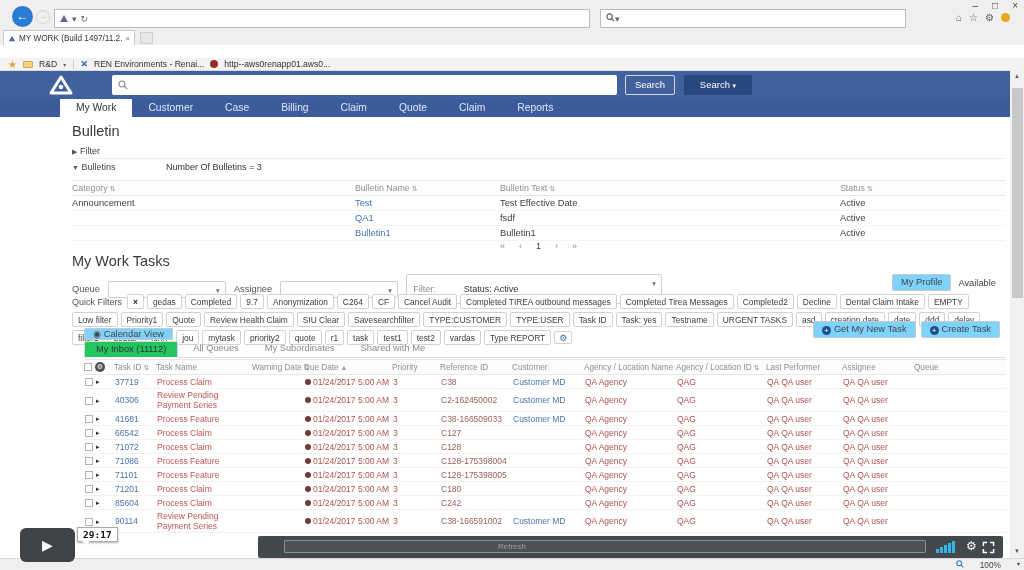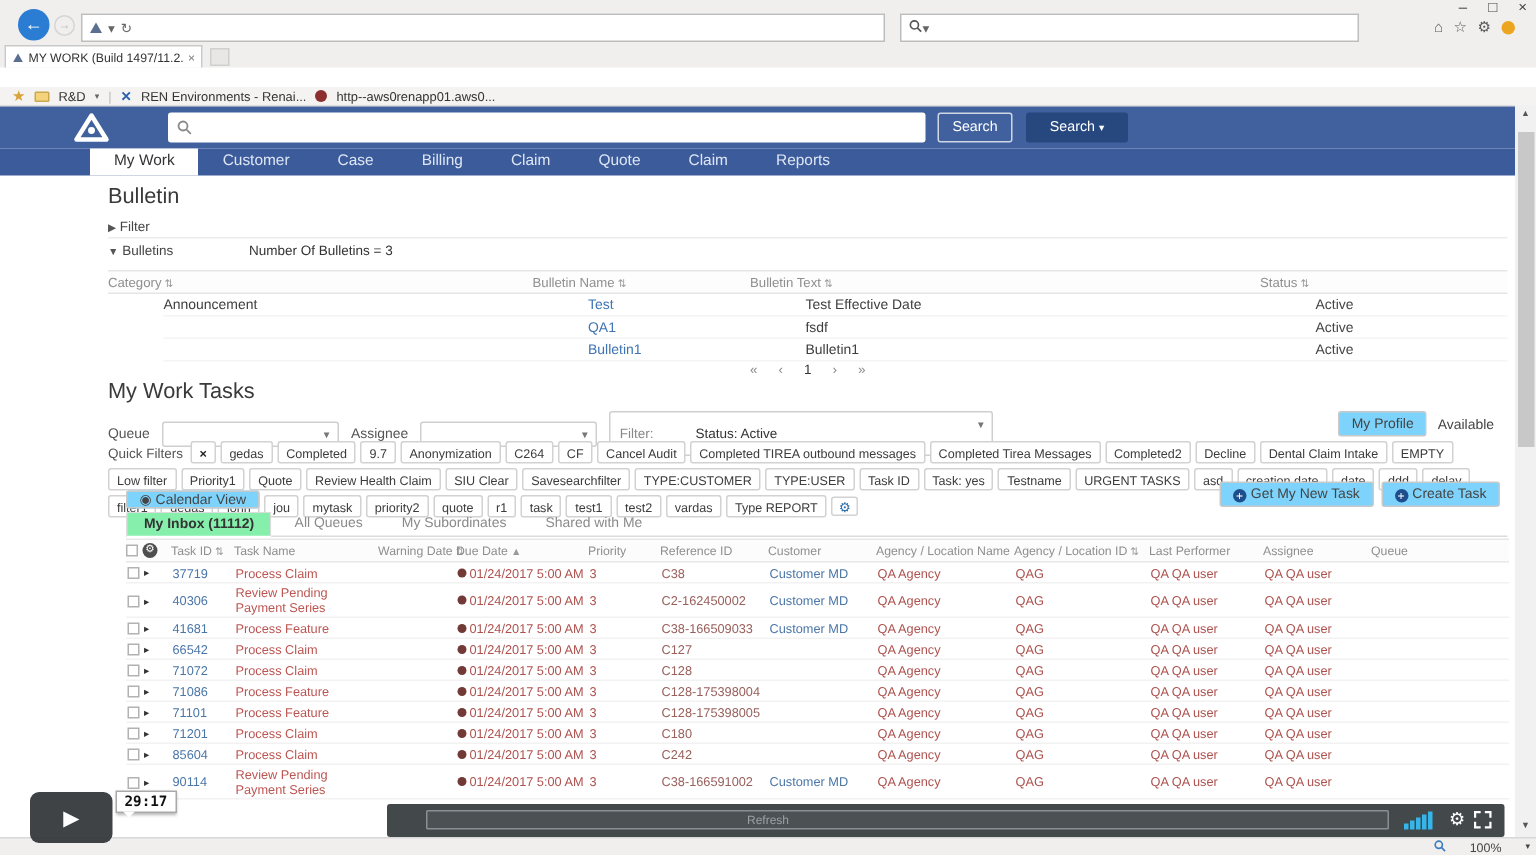--- a/index.html
+++ b/index.html
@@ -56,21 +56,21 @@
 .small-arrow { font-size:7px; color:#555; }
 .filter-row { position:absolute; top:146px; left:72px; font-size:9px; color:#444; }
 .sep1 { position:absolute; top:158px; left:72px; width:933px; border-top:1px solid #ececec; }
 .bulls-row { position:absolute; top:162px; left:72px; font-size:9px; color:#444; }
 .bulls-row .cnt { margin-left:48px; color:#333; }
 
 .btable { position:absolute; top:180px; left:72px; width:933px; font-size:9.3px; }
 .bt-head { display:grid; grid-template-columns:283px 145px 340px 1fr; border-top:1px solid #e6e6e6; border-bottom:1px solid #e6e6e6; background:#fdfdfd; }
 .bt-th { color:#8f8f8f; font-size:8.8px; padding:2px 0; }
 .sortg { color:#9a9a9a; font-size:7px; margin-left:2px; }
-.bt-row { display:grid; grid-template-columns:283px 145px 340px 1fr; border-bottom:1px solid #f4f4f4;margin-left:37px; }
+.bt-row { display:grid; grid-template-columns:283px 145px 340px 1fr; border-bottom:1px solid #f4f4f4; }
 .bt-cell { padding:2px 0; color:#3d3d3d; }
 .blink { color:#3f74b3; }
 .bt-status { color:#444; }
 
 .pagn { position:absolute; top:241px; left:72px; width:933px; text-align:center; font-size:9px; color:#8a8a8a; }
 .pagn span { margin:0 7px; }
 .pagn .pg { color:#333; }
 
 .controls { position:absolute; top:274px; left:72px; display:flex; align-items:center; gap:8px; font-size:9.3px; color:#555; }
 .selbox { width:118px; height:17px; border:1px solid #cfcfcf; border-radius:2px; background:#fff; position:relative; }
@@ -87,21 +87,21 @@
 .chip { border:1px solid #d2d2d2; border-radius:2px; background:#fff; font-size:8.4px; color:#3c3c3c; padding:1.5px 5px; white-space:nowrap; }
 .chip.clear { font-weight:bold; color:#222; }
 .chip.gearchip { color:#2e6fb0; font-size:9px; padding:0.5px 4px; }
 
 .calbtn { position:absolute; top:323px; left:84px; }
 .task-btns { position:absolute; top:321px; right:24px; display:flex; gap:5px; }
 .bplus { display:inline-block; width:9px; height:9px; border-radius:50%; background:#1f4e8c; color:#fff; font-size:8px; line-height:9px; text-align:center; margin-right:3px; vertical-align:-1px; }
 
 .itabs { position:absolute; top:341px; left:84px; width:921px; height:17px; border-bottom:1px solid #dcdcdc; display:flex; gap:4px; }
 .itab { font-size:9.3px; color:#8a8a8a; padding:2px 11px; white-space:nowrap; }
-.itab.active { border:1px solid #dcdcdc; border-bottom:1px solid #fff; background:#86efac; border-radius:2px 2px 0 0; color:#333; margin-bottom:-1px;font-weight:bold; }
+.itab.active { border:1px solid #dcdcdc; border-bottom:1px solid #fff; background:#22c55e; border-radius:2px 2px 0 0; color:#333; margin-bottom:-1px; }
 
 #ttable { position:absolute; top:359px; left:84px; width:922px; --tcols:30px 42px 96px 52px 88px 48px 72px 72px 92px 90px 76px 72px 1fr; }
 .thead { display:grid; grid-template-columns:var(--tcols); background:#fcfcfc; border-top:1px solid #e8e8e8; border-bottom:1px solid #e8e8e8; align-items:center; height:16px; }
 .th { font-size:8.2px; color:#8f8f8f; white-space:nowrap; overflow:visible; }
 .contents { display:contents; }
 .trow { display:grid; grid-template-columns:var(--tcols); align-items:center; border-bottom:1px solid #f2f2f2; min-height:14px; }
 .trow > div { font-size:8.5px; padding:1px 1px; overflow:hidden; }
 .cb { display:inline-block; width:8px; height:8px; border:1px solid #b2b2b2; background:#fff; vertical-align:middle; }
 .exp { font-size:7px; color:#333; margin-left:3px; vertical-align:middle; }
 .hgear { display:inline-block; width:10px; height:10px; border-radius:50%; background:#4e4e4e; color:#fff; font-size:7px; line-height:10px; text-align:center; margin-left:3px; vertical-align:middle; }

